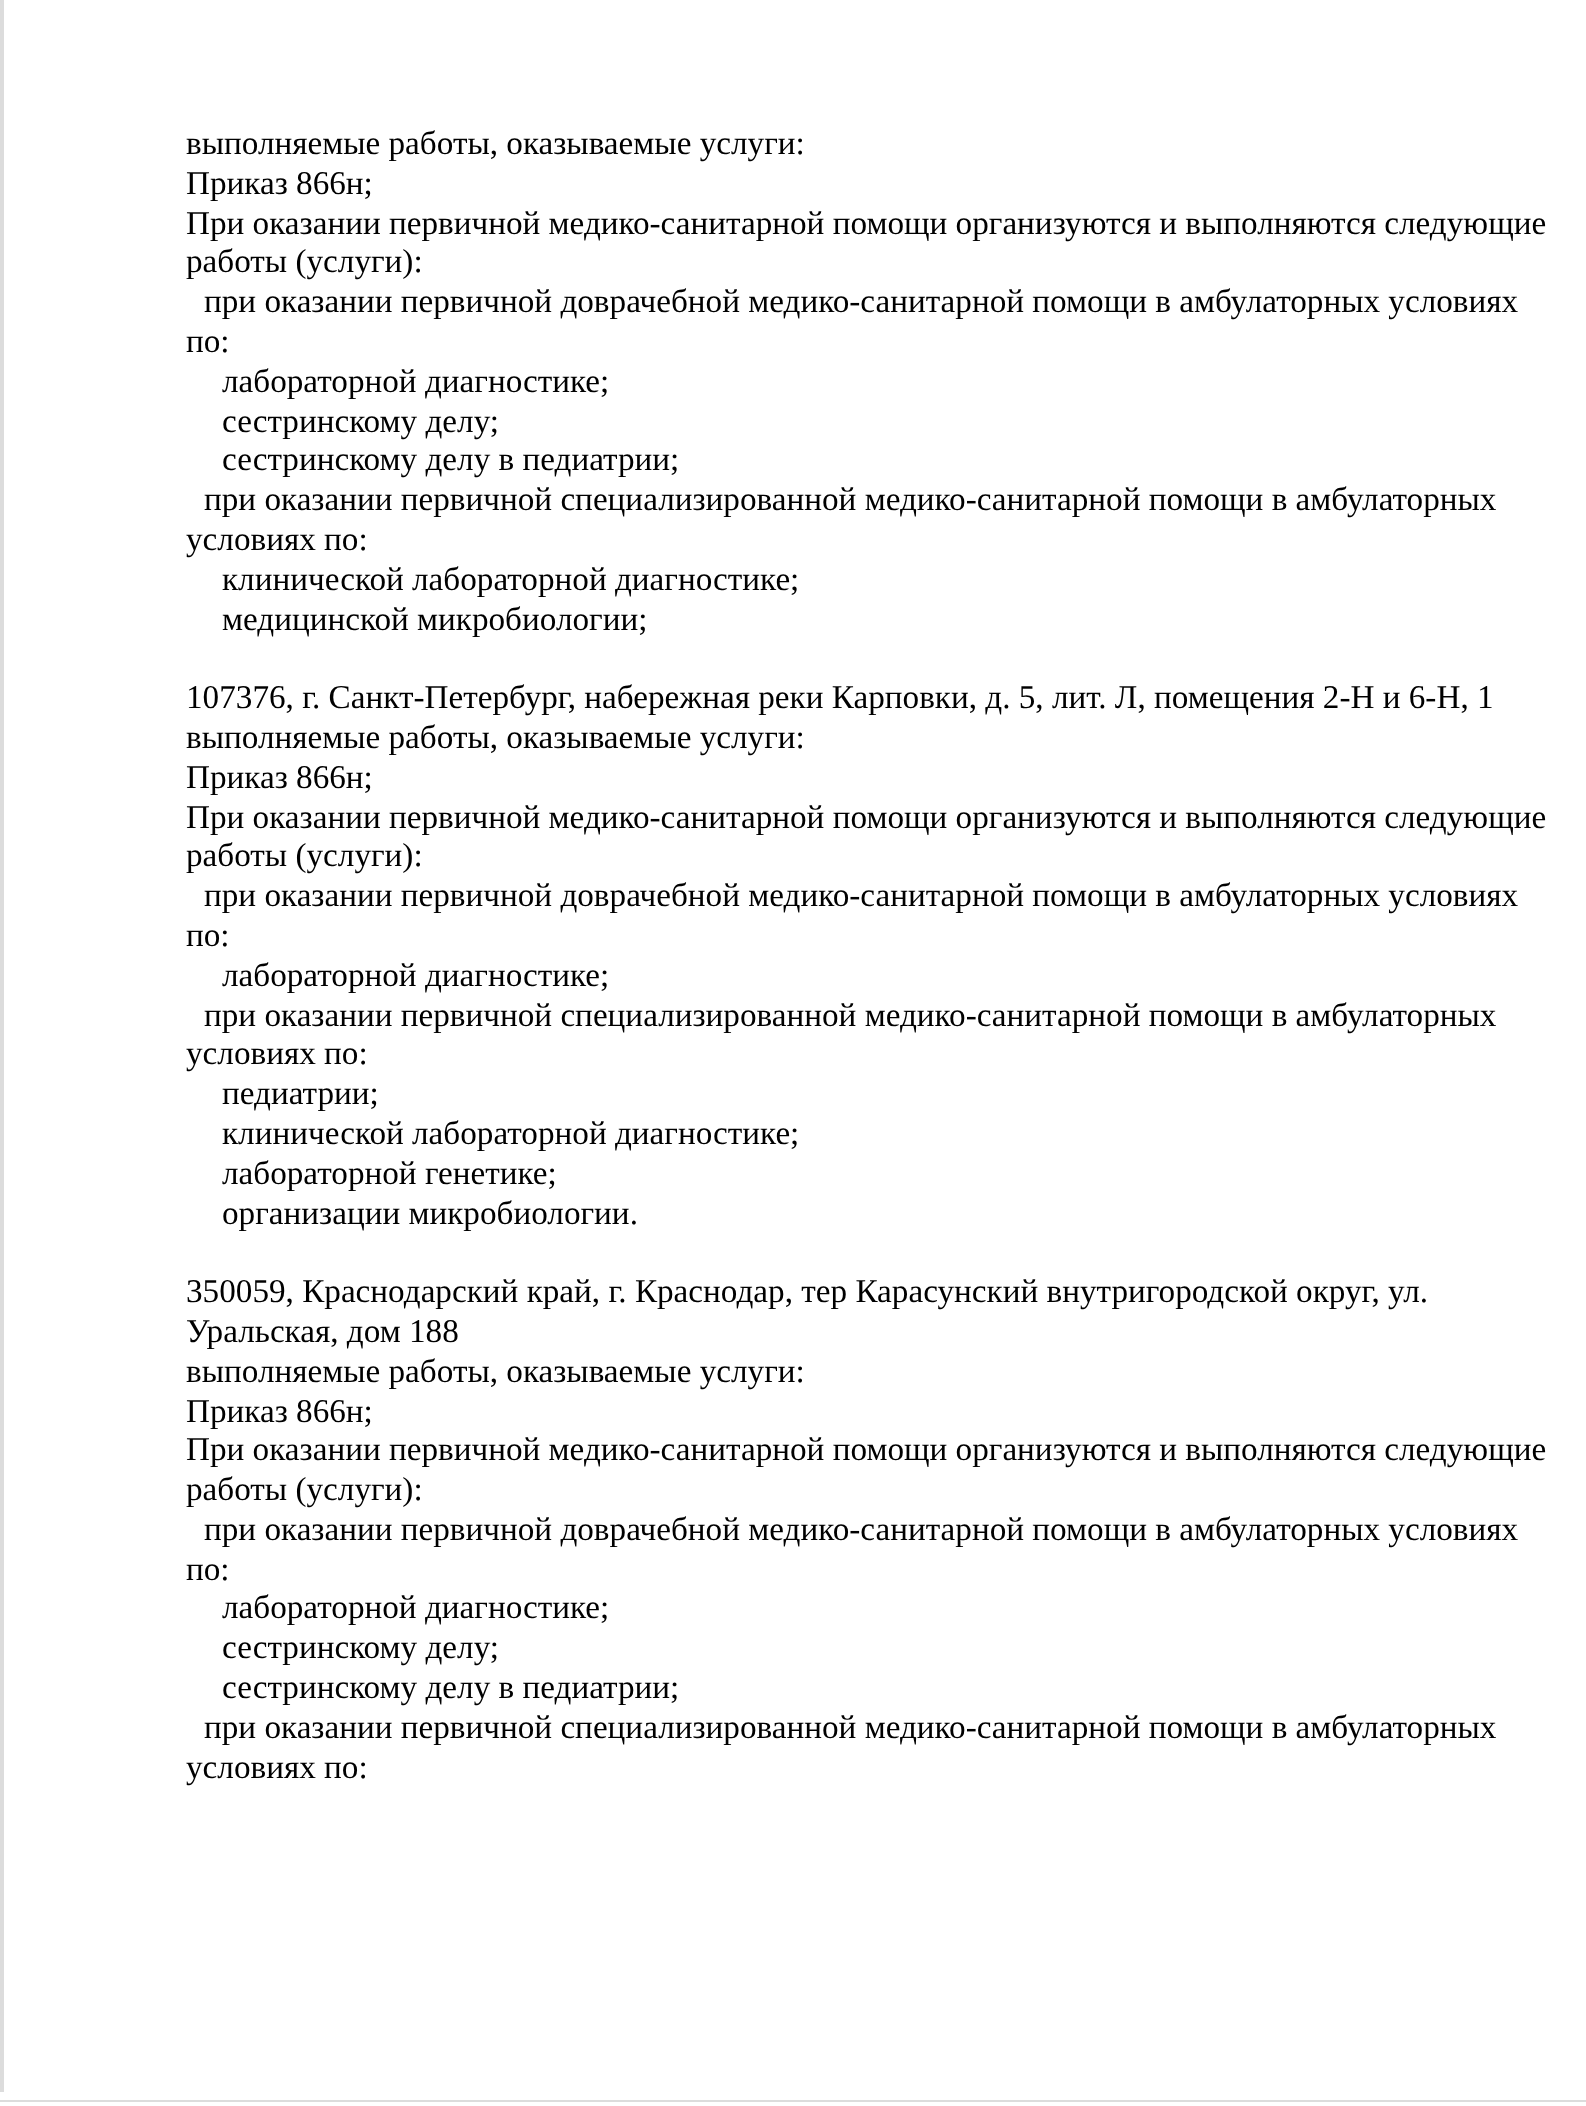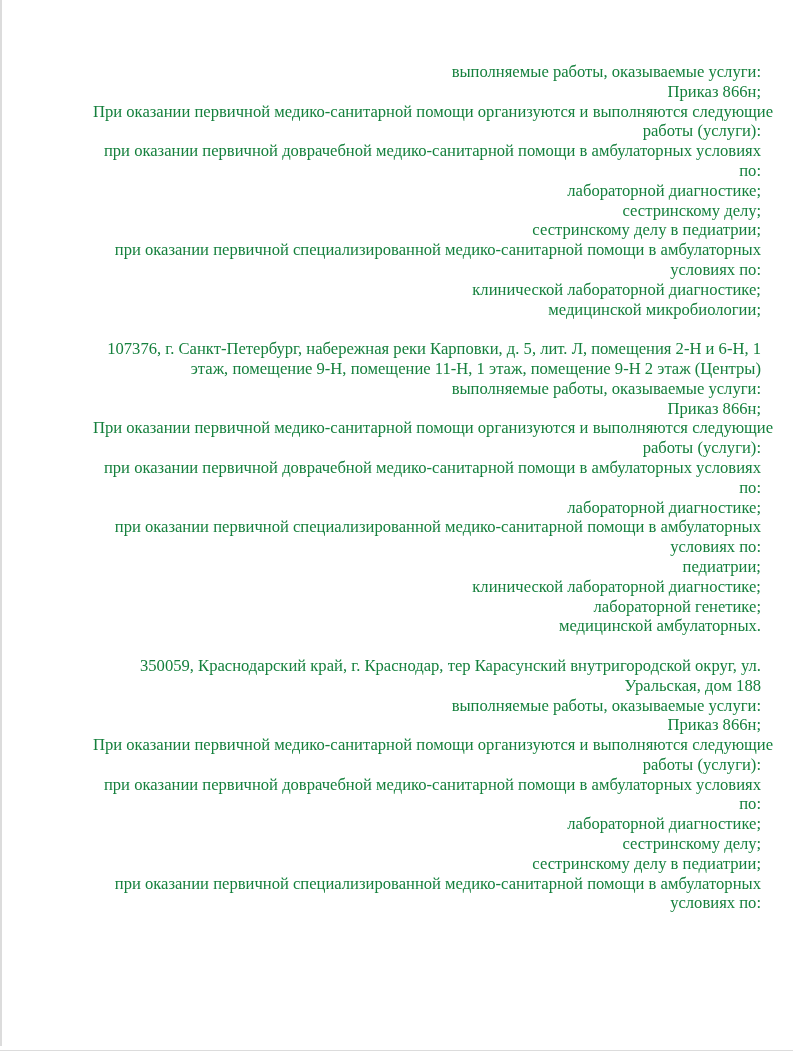--- a/index.html
+++ b/index.html
@@ -30,22 +30,21 @@
     background: #dcdcdc;
   }
   .doc {
     position: absolute;
     left: 93px;
     top: 62px;
     width: 668px;
     font-family: "Liberation Serif", "DejaVu Serif", serif;
     font-size: 16.6px;
     line-height: 19.8px;
-    color: #15803d;
-    text-align: right;
+    color: #000000;
   }
   .section {
     margin: 0 0 19.8px 0;
   }
   .line {
     white-space: pre;
   }
   .ind0 { padding-left: 0; }
   .ind1 { padding-left: 9px; }
   .ind2 { padding-left: 18px; }
@@ -67,34 +66,33 @@
       <div class="line ind2">лабораторной диагностике;</div>
       <div class="line ind2">сестринскому делу;</div>
       <div class="line ind2">сестринскому делу в педиатрии;</div>
       <div class="line ind1">при оказании первичной специализированной медико-санитарной помощи в амбулаторных</div>
       <div class="line ind0">условиях по:</div>
       <div class="line ind2">клинической лабораторной диагностике;</div>
       <div class="line ind2">медицинской микробиологии;</div>
     </div>
     <div class="section">
       <div class="line ind0">107376, г. Санкт-Петербург, набережная реки Карповки, д. 5, лит. Л, помещения 2-Н и 6-Н, 1</div>
-      <div class="line ind0">этаж, помещение 9-Н, помещение 11-Н, 1 этаж, помещение 9-Н 2 этаж (Центры)</div>
       <div class="line ind0">выполняемые работы, оказываемые услуги:</div>
       <div class="line ind0">Приказ 866н;</div>
       <div class="line ind0">При оказании первичной медико-санитарной помощи организуются и выполняются следующие</div>
       <div class="line ind0">работы (услуги):</div>
       <div class="line ind1">при оказании первичной доврачебной медико-санитарной помощи в амбулаторных условиях</div>
       <div class="line ind0">по:</div>
       <div class="line ind2">лабораторной диагностике;</div>
       <div class="line ind1">при оказании первичной специализированной медико-санитарной помощи в амбулаторных</div>
       <div class="line ind0">условиях по:</div>
       <div class="line ind2">педиатрии;</div>
       <div class="line ind2">клинической лабораторной диагностике;</div>
       <div class="line ind2">лабораторной генетике;</div>
-      <div class="line ind2">медицинской амбулаторных.</div>
+      <div class="line ind2">организации микробиологии.</div>
     </div>
     <div class="section">
       <div class="line ind0">350059, Краснодарский край, г. Краснодар, тер Карасунский внутригородской округ, ул.</div>
       <div class="line ind0">Уральская, дом 188</div>
       <div class="line ind0">выполняемые работы, оказываемые услуги:</div>
       <div class="line ind0">Приказ 866н;</div>
       <div class="line ind0">При оказании первичной медико-санитарной помощи организуются и выполняются следующие</div>
       <div class="line ind0">работы (услуги):</div>
       <div class="line ind1">при оказании первичной доврачебной медико-санитарной помощи в амбулаторных условиях</div>
       <div class="line ind0">по:</div>

